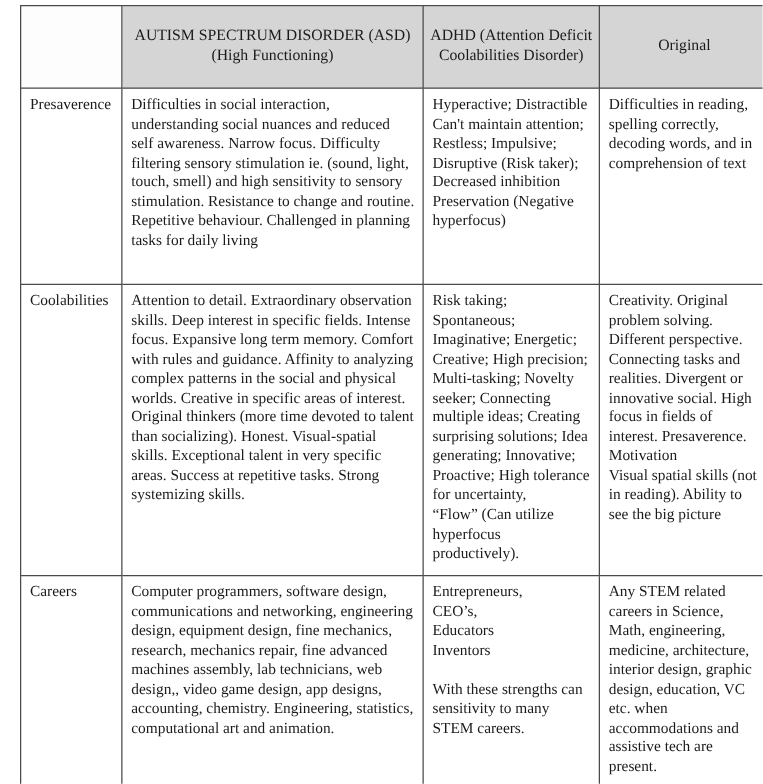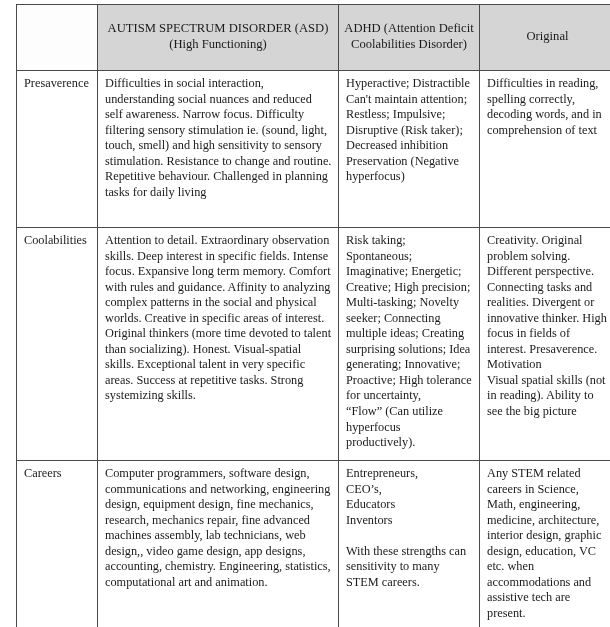--- a/index.html
+++ b/index.html
@@ -110,21 +110,21 @@
       <tr class="row-coolabilities">
         <td class="row-label">Coolabilities</td>
         <td class="body-cell">
           <span class="cell-text">Attention to detail. Extraordinary observation skills. Deep interest in specific fields. Intense focus. Expansive long term memory. Comfort with rules and guidance. Affinity to analyzing complex patterns in the social and physical worlds. Creative in specific areas of interest. Original thinkers (more time devoted to talent than socializing). Honest. Visual-spatial skills. Exceptional talent in very specific areas. Success at repetitive tasks. Strong systemizing skills.</span>
         </td>
         <td class="body-cell">
           <span class="cell-text">Risk taking; Spontaneous; Imaginative; Energetic; Creative; High precision; Multi-tasking; Novelty seeker; Connecting multiple ideas; Creating surprising solutions; Idea generating; Innovative; Proactive; High tolerance for uncertainty,
 “Flow” (Can utilize hyperfocus productively).</span>
         </td>
         <td class="body-cell">
-          <span class="cell-text">Creativity. Original problem solving. Different perspective. Connecting tasks and realities. Divergent or innovative thinker. High focus in fields of interest. Presaverence. Motivation
+          <span class="cell-text">Creativity. Original problem solving. Different perspective. Connecting tasks and realities. Divergent or innovative social. High focus in fields of interest. Presaverence. Motivation
 Visual spatial skills (not in reading). Ability to see the big picture</span>
         </td>
       </tr>
 
       <tr class="row-careers">
         <td class="row-label">Careers</td>
         <td class="body-cell">
           <span class="cell-text">Computer programmers, software design, communications and networking, engineering design, equipment design, fine mechanics, research, mechanics repair, fine advanced machines assembly, lab technicians, web design,, video game design, app designs, accounting, chemistry. Engineering, statistics, computational art and animation.</span>
         </td>
         <td class="body-cell">

